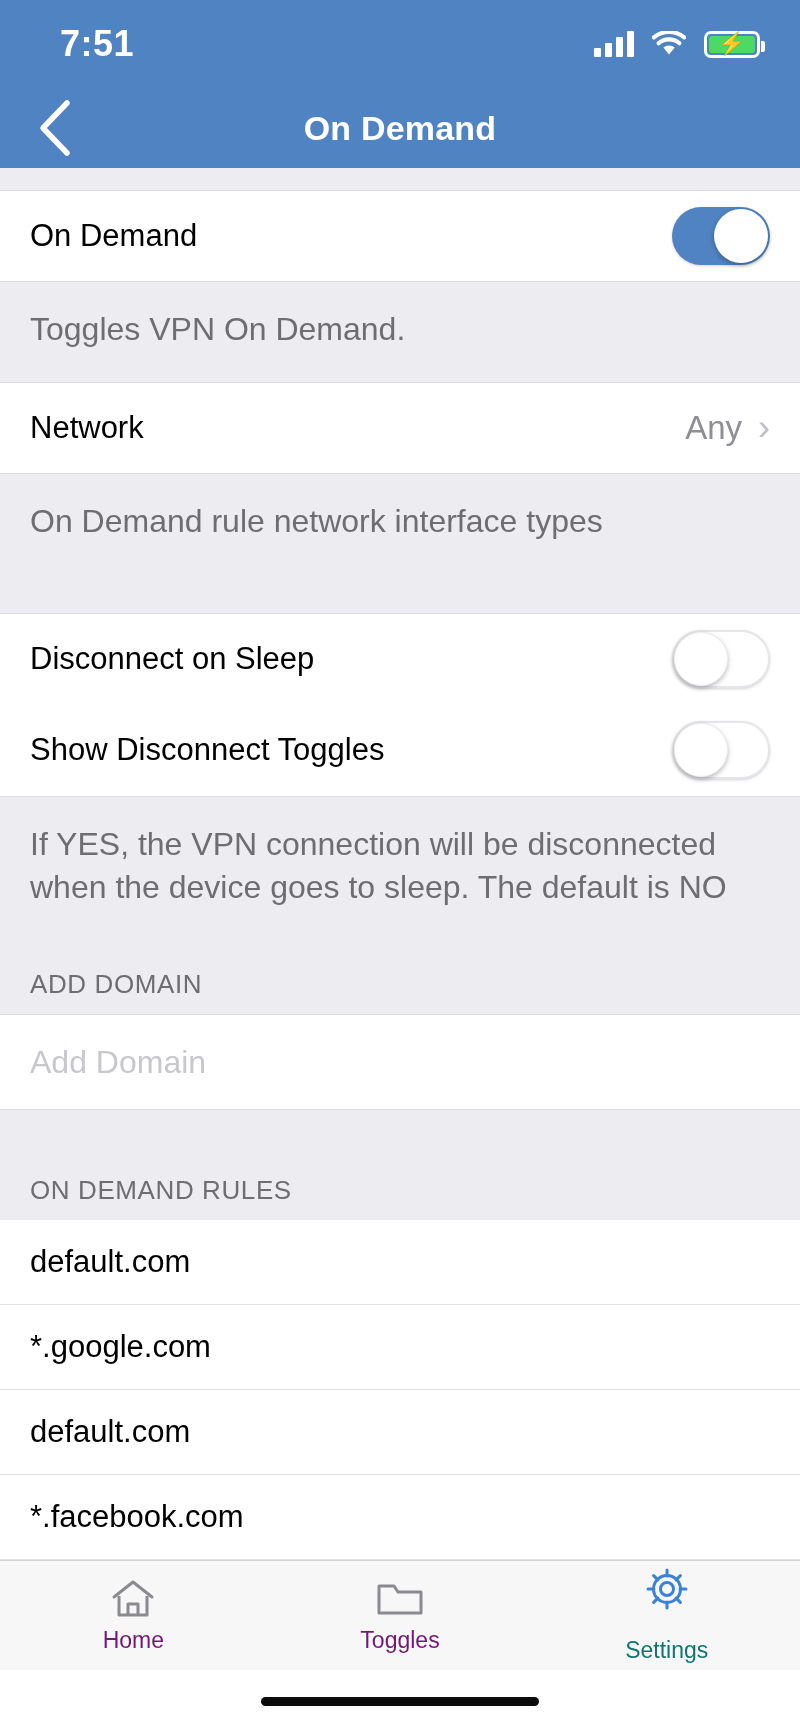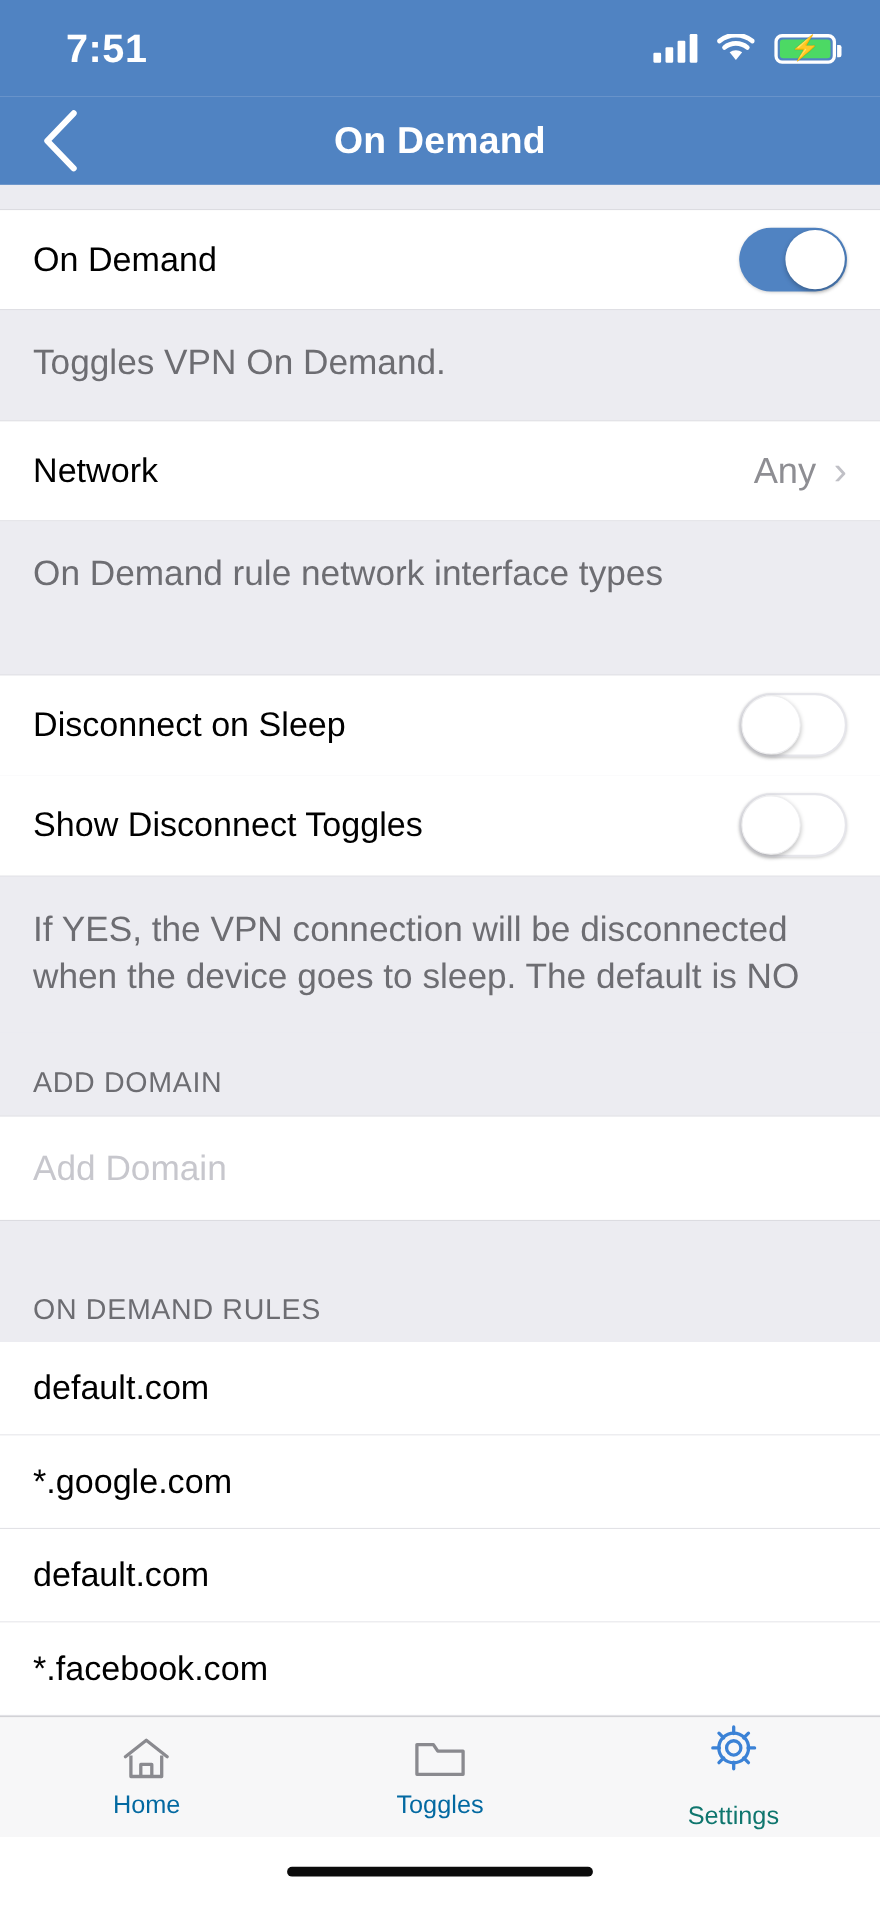--- a/index.html
+++ b/index.html
@@ -186,21 +186,21 @@
     height:110px;
     background:#f7f7f8;
     border-top:1px solid #d2d2d6;
     display:flex;
   }
   .tab {
     flex:1; display:flex; flex-direction:column;
     align-items:center; justify-content:center;
     gap:6px; cursor:pointer;
   }
-  .tab-label { font-size:23px; color:#0369a1; }
+  .tab-label { font-size:23px; color:#701a75; }
   .tab.active .tab-label { color:#0f766e;margin-top:20px; }
   .tab-icon { height:44px; display:flex; align-items:center; }
 
   .home-indicator-wrap {
     flex:0 0 auto;
     height:62px; background:#ffffff;
     display:flex; align-items:center; justify-content:center;
   }
   .home-indicator {
     width:278px; height:9px; border-radius:5px; background:#0b0b0b;

